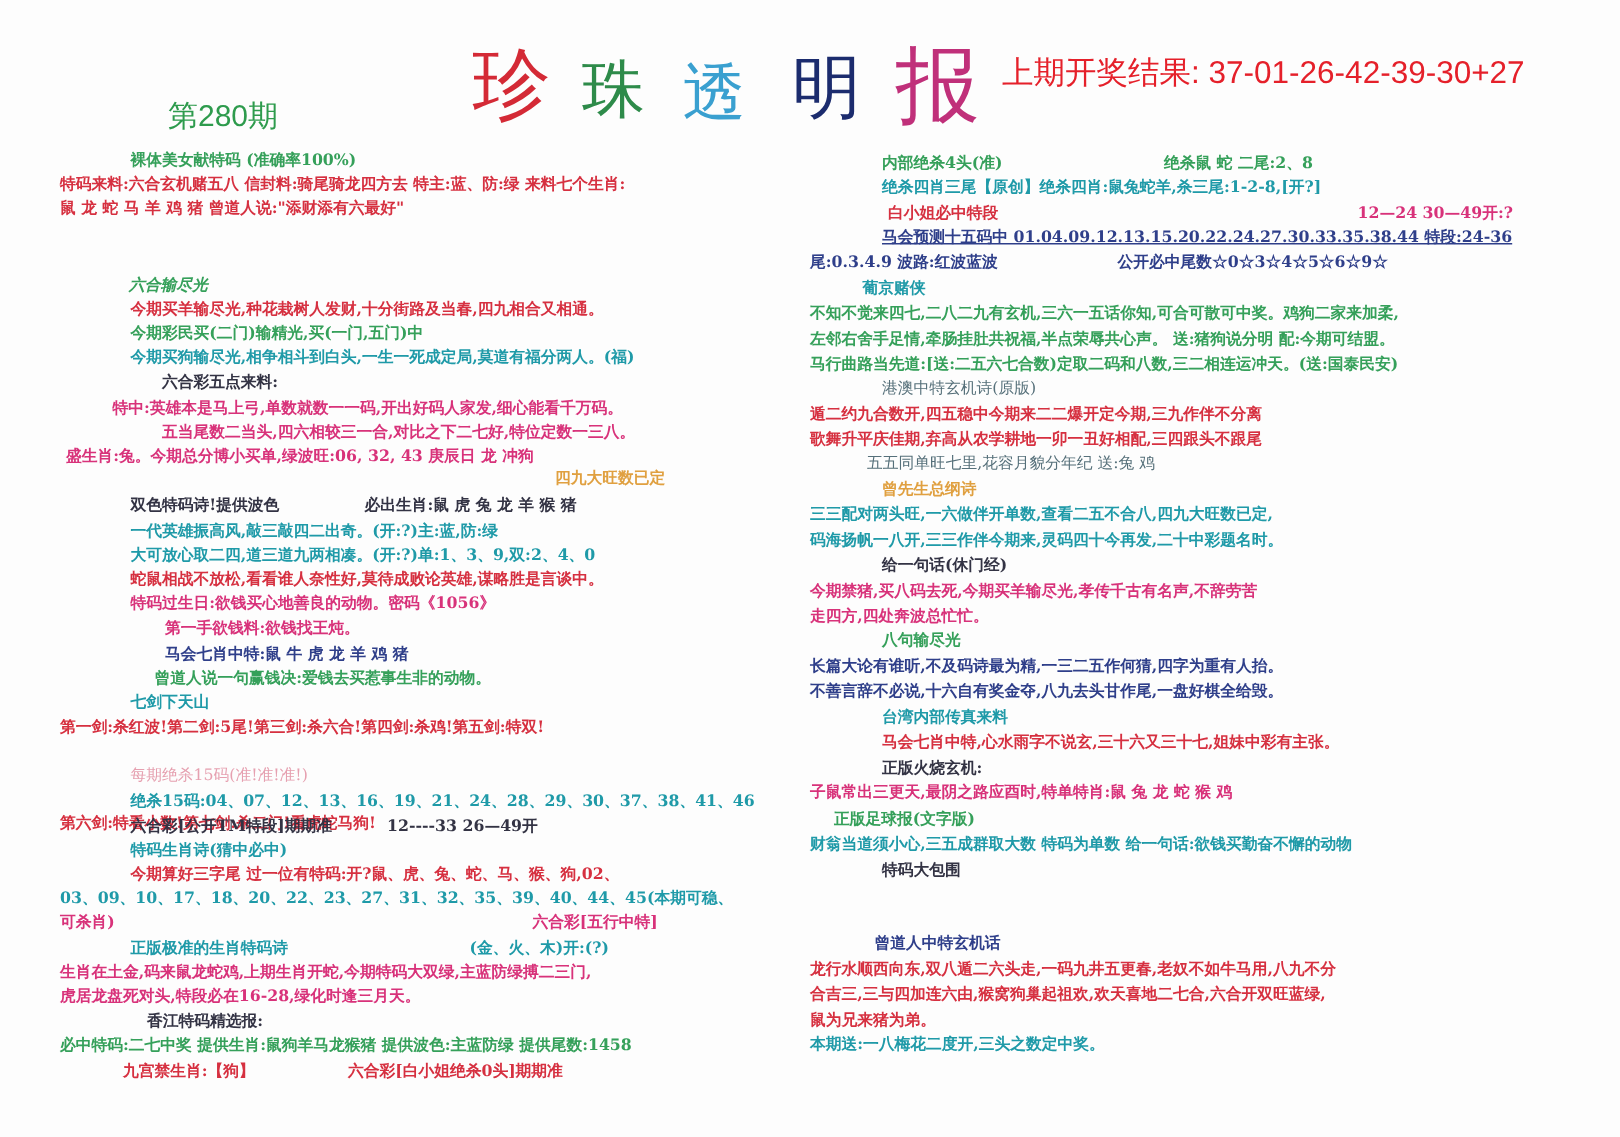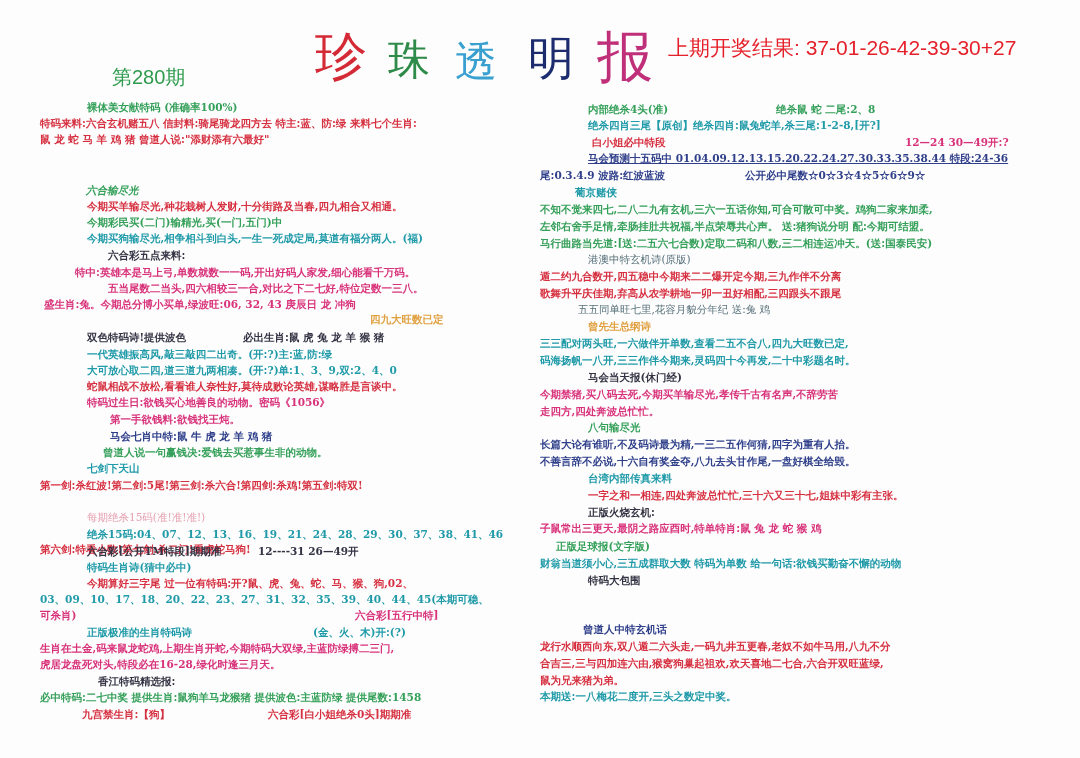--- a/index.html
+++ b/index.html
@@ -63,34 +63,34 @@
   <div class="abs pink" style="left:87px;top:396px;">特码过生日:欲钱买心地善良的动物。密码《1056》</div>
   <div class="abs pink" style="left:110px;top:413px;">第一手欲钱料:欲钱找王炖。</div>
   <div class="abs navy" style="left:110px;top:430px;">马会七肖中特:鼠 牛 虎 龙 羊 鸡 猪</div>
   <div class="abs green" style="left:87px;top:446px;margin-left:16px;">曾道人说一句赢钱决:爱钱去买惹事生非的动物。</div>
   <div class="abs teal" style="left:87px;top:462px;">七剑下天山</div>
   <div class="abs red" style="left:40px;top:479px;">第一剑:杀红波!第二剑:5尾!第三剑:杀六合!第四剑:杀鸡!第五剑:特双!</div>
   <div class="abs red" style="left:40px;top:495px;margin-top:48px;">第六剑:特看小数!第七剑:杀二门!看虎蛇马狗!</div>
   <div class="abs faint" style="left:87px;top:511px;">每期绝杀15码(准!准!准!)</div>
   <div class="abs teal" style="left:87px;top:528px;">绝杀15码:04、07、12、13、16、19、21、24、28、29、30、37、38、41、46</div>
   <div class="abs dark" style="left:87px;top:545px;">六合彩[公开TM特段]期期准</div>
-  <div class="abs dark" style="left:258px;top:545px;">12----31 26—49开</div>
+  <div class="abs dark" style="left:258px;top:545px;">12----33 26—49开</div>
   <div class="abs teal" style="left:87px;top:561px;">特码生肖诗(猜中必中)</div>
   <div class="abs red" style="left:87px;top:577px;">今期算好三字尾 过一位有特码:开?鼠、虎、兔、蛇、马、猴、狗,02、</div>
   <div class="abs teal" style="left:40px;top:593px;">03、09、10、17、18、20、22、23、27、31、32、35、39、40、44、45(本期可稳、</div>
   <div class="abs pink" style="left:40px;top:609px;">可杀肖)</div>
   <div class="abs pink" style="left:355px;top:609px;">六合彩[五行中特]</div>
   <div class="abs teal" style="left:87px;top:626px;">正版极准的生肖特码诗</div>
   <div class="abs teal" style="left:313px;top:626px;">(金、火、木)开:(?)</div>
   <div class="abs pink" style="left:40px;top:642px;">生肖在土金,码来鼠龙蛇鸡,上期生肖开蛇,今期特码大双绿,主蓝防绿搏二三门,</div>
   <div class="abs pink" style="left:40px;top:658px;">虎居龙盘死对头,特段必在16-28,绿化时逢三月天。</div>
   <div class="abs dark" style="left:98px;top:675px;">香江特码精选报:</div>
   <div class="abs green" style="left:40px;top:691px;">必中特码:二七中奖 提供生肖:鼠狗羊马龙猴猪 提供波色:主蓝防绿 提供尾数:1458</div>
   <div class="abs red" style="left:82px;top:708px;">九宫禁生肖:【狗】</div>
-  <div class="abs red" style="left:232px;top:708px;margin-left:36px;">六合彩[白小姐绝杀0头]期期准</div>
+  <div class="abs red" style="left:232px;top:708px;">六合彩[白小姐绝杀0头]期期准</div>
 </div>
 
 <div>
   <div class="abs green" style="left:588px;top:103px;">内部绝杀4头(准)</div>
   <div class="abs green" style="left:776px;top:103px;">绝杀鼠 蛇   二尾:2、8</div>
   <div class="abs teal" style="left:588px;top:119px;">绝杀四肖三尾【原创】绝杀四肖:鼠兔蛇羊,杀三尾:1-2-8,[开?]</div>
   <div class="abs red" style="left:592px;top:136px;">白小姐必中特段</div>
   <div class="abs pink" style="left:905px;top:136px;">12—24 30—49开:?</div>
   <div class="abs navy" style="left:588px;top:152px;text-decoration:underline;">马会预测十五码中 01.04.09.12.13.15.20.22.24.27.30.33.35.38.44 特段:24-36</div>
   <div class="abs navy" style="left:540px;top:169px;">尾:0.3.4.9 波路:红波蓝波</div>
@@ -99,28 +99,28 @@
   <div class="abs green" style="left:540px;top:203px;">不知不觉来四七,二八二九有玄机,三六一五话你知,可合可散可中奖。鸡狗二家来加柔,</div>
   <div class="abs green" style="left:540px;top:220px;">左邻右舍手足情,牵肠挂肚共祝福,半点荣辱共心声。 送:猪狗说分明 配:今期可结盟。</div>
   <div class="abs green" style="left:540px;top:237px;">马行曲路当先道:[送:二五六七合数)定取二码和八数,三二相连运冲天。(送:国泰民安)</div>
   <div class="abs gray" style="left:588px;top:253px;">港澳中特玄机诗(原版)</div>
   <div class="abs red" style="left:540px;top:270px;text-align:right;">遁二约九合数开,四五稳中今期来二二爆开定今期,三九作伴不分离</div>
   <div class="abs red" style="left:540px;top:287px;">歌舞升平庆佳期,弃高从农学耕地一卯一丑好相配,三四跟头不跟尾</div>
   <div class="abs gray" style="left:578px;top:303px;">五五同单旺七里,花容月貌分年纪   送:兔 鸡</div>
   <div class="abs orange" style="left:588px;top:320px;">曾先生总纲诗</div>
   <div class="abs teal" style="left:540px;top:337px;">三三配对两头旺,一六做伴开单数,查看二五不合八,四九大旺数已定,</div>
   <div class="abs teal" style="left:540px;top:354px;">码海扬帆一八开,三三作伴今期来,灵码四十今再发,二十中彩题名时。</div>
-  <div class="abs dark" style="left:588px;top:371px;">马会当天报(休门经)</div>
+  <div class="abs dark" style="left:588px;top:371px;">给一句话(休门经)</div>
   <div class="abs pink" style="left:540px;top:388px;">今期禁猪,买八码去死,今期买羊输尽光,孝传千古有名声,不辞劳苦</div>
   <div class="abs pink" style="left:540px;top:405px;">走四方,四处奔波总忙忙。</div>
   <div class="abs green" style="left:588px;top:421px;">八句输尽光</div>
   <div class="abs navy" style="left:540px;top:438px;">长篇大论有谁听,不及码诗最为精,一三二五作何猜,四字为重有人抬。</div>
   <div class="abs navy" style="left:540px;top:455px;">不善言辞不必说,十六自有奖金夺,八九去头甘作尾,一盘好棋全给毁。</div>
   <div class="abs teal" style="left:588px;top:472px;">台湾内部传真来料</div>
-  <div class="abs red" style="left:588px;top:489px;">一字之和一相连,四处奔波总忙忙,三十六又三十七,姐妹中彩有主张。</div>
+  <div class="abs red" style="left:588px;top:489px;">马会七肖中特,心水雨字不说玄,三十六又三十七,姐妹中彩有主张。</div>
   <div class="abs dark" style="left:588px;top:506px;">正版火烧玄机:</div>
   <div class="abs pink" style="left:540px;top:522px;">子鼠常出三更天,最阴之路应酉时,特单特肖:鼠 兔 龙 蛇 猴 鸡</div>
   <div class="abs green" style="left:556px;top:540px;">正版足球报(文字版)</div>
   <div class="abs teal" style="left:540px;top:557px;">财翁当道须小心,三五成群取大数 特码为单数 给一句话:欲钱买勤奋不懈的动物</div>
   <div class="abs dark" style="left:588px;top:574px;">特码大包围</div>
   <div class="abs navy" style="left:583px;top:623px;">曾道人中特玄机话</div>
   <div class="abs red" style="left:540px;top:640px;">龙行水顺西向东,双八遁二六头走,一码九井五更春,老奴不如牛马用,八九不分</div>
   <div class="abs red" style="left:540px;top:657px;">合吉三,三与四加连六由,猴窝狗巢起祖欢,欢天喜地二七合,六合开双旺蓝绿,</div>
   <div class="abs red" style="left:540px;top:674px;">鼠为兄来猪为弟。</div>
   <div class="abs teal" style="left:540px;top:690px;">本期送:一八梅花二度开,三头之数定中奖。</div>

